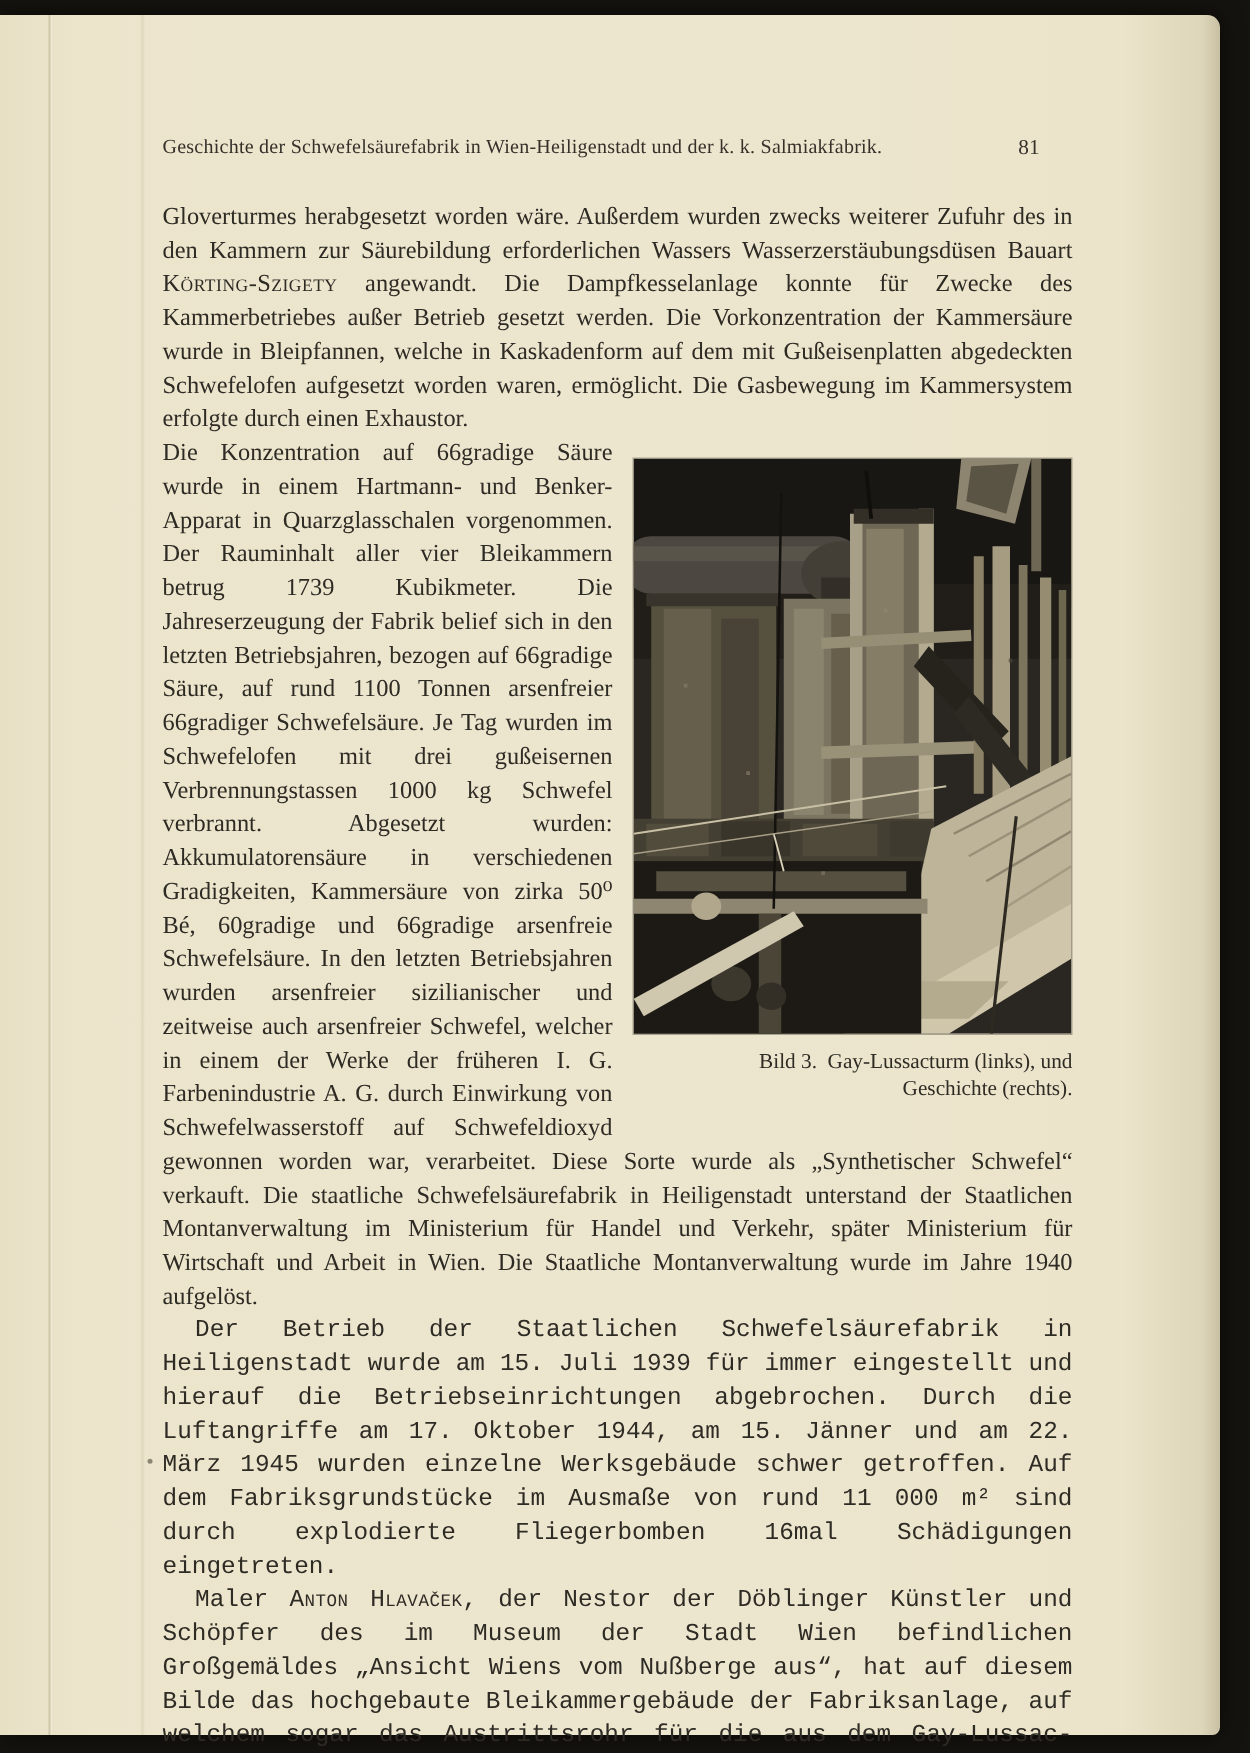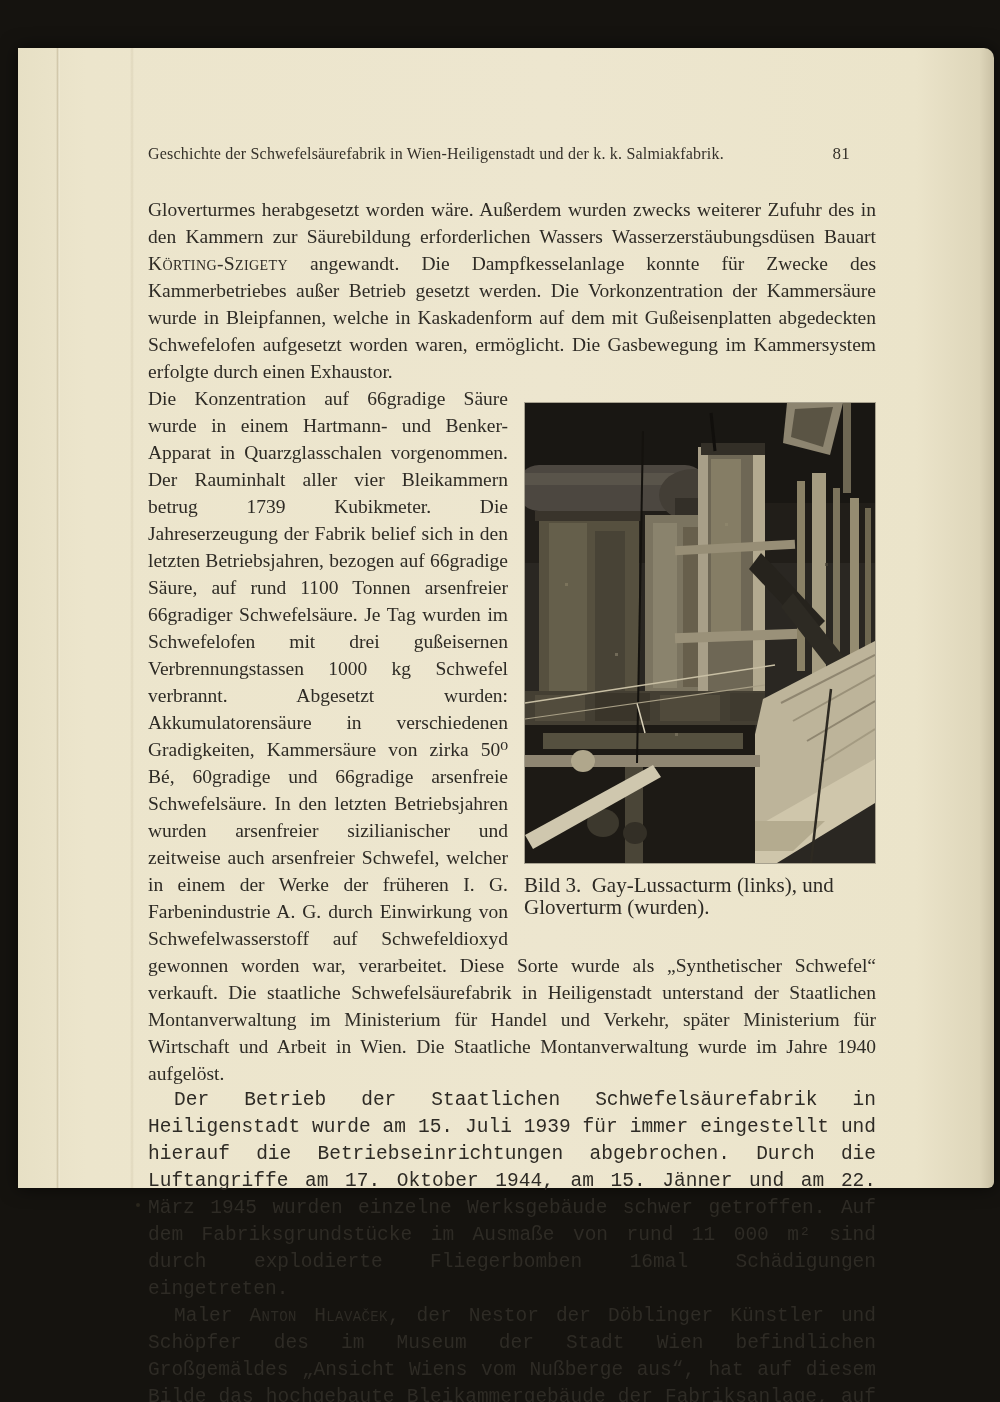--- a/index.html
+++ b/index.html
@@ -4,25 +4,24 @@
 <style>
   html,body { margin:0; padding:0; }
   body {
     width:1000px; height:1402px;
     background:#15130f;
     font-family:"Liberation Serif","DejaVu Serif",serif;
     position:relative; overflow:hidden;
   }
   .scan { position:absolute; inset:0; }
   .page {
-    position:absolute; left:18px; top:12px; width:976px; height:1140px;
+    position:absolute; left:0; top:12px; width:976px; height:1376px;
     background:linear-gradient(90deg,#e7e0c5 0%, #ece5cc 7%, #ede6cf 55%, #ebe4ca 92%, #ded6ba 98.5%, #c9c0a4 100%);
     border-radius:0 10px 6px 0;
     box-shadow:0 0 18px rgba(0,0,0,.6);
-    margin-top:36px;
   }
   .crease { position:absolute; top:0; height:100%; width:4px; pointer-events:none; }
   .crease.c1 { left:38px; background:linear-gradient(90deg,rgba(120,100,60,0) 0%, rgba(120,100,60,.28) 50%, rgba(255,255,245,.35) 70%, rgba(120,100,60,0) 100%); }
   .crease.c2 { left:112px; background:linear-gradient(90deg,rgba(120,100,60,0) 0%, rgba(120,100,60,.10) 50%, rgba(120,100,60,0) 100%); }
   .speck { position:absolute; width:4px; height:4px; border-radius:50%; background:rgba(60,55,40,.55); }
 
   .content { position:absolute; left:130px; top:97px; width:728px; color:#2e2b25; }
 
   .running-head {
     position:relative; font-size:16px; letter-spacing:.2px; color:#35312a;
@@ -34,21 +33,21 @@
   .bodytext p { margin:0; }
   p.indent { text-indent:26px;font-family:Liberation Mono, monospace; }
   .sc { font-variant:small-caps; letter-spacing:.4px; }
 
   figure.plate {
     float:right; width:352px; margin:18px 0 10px 16px; padding:0;
     text-align:center;
   }
   .photo-frame { width:350px; height:460px; margin:0 auto; box-shadow:0 0 0 1px rgba(40,35,25,.35); }
   .photo-frame svg { display:block; width:350px; height:460px; }
-  figcaption { margin-top:11px; font-size:21px; line-height:22px; color:#2e2b25; text-align:left; text-indent:0; }
+  figcaption { margin-top:11px; font-size:17px; line-height:22px; color:#2e2b25; text-align:right; text-indent:0; }
 </style>
 </head>
 <body>
 
 <div class="scan">
   <div class="page">
     <div class="crease c1"></div>
     <div class="crease c2"></div>
     <div class="speck" style="left:118px; top:1155px;"></div>
 
@@ -143,21 +142,21 @@
 
                 <rect x="40" y="180" width="3" height="3" fill="#8a8166" opacity="0.6"></rect>
                 <rect x="200" y="120" width="3" height="3" fill="#938a70" opacity="0.6"></rect>
                 <rect x="90" y="250" width="3" height="3" fill="#9a9179" opacity="0.5"></rect>
                 <rect x="300" y="160" width="3" height="3" fill="#4a4436" opacity="0.7"></rect>
                 <rect x="150" y="330" width="3" height="3" fill="#8f8670" opacity="0.5"></rect>
               </svg>
             </div>
             <figcaption>
               <span>Bild 3.&nbsp;&nbsp;Gay-Lussacturm (links), und</span><br>
-              <span>Gloverturm (wurden).</span>
+              <span>Geschichte (rechts).</span>
             </figcaption>
           </figure>
           <span>Die Konzentration auf 66gradige Säure wurde in einem Hartmann- und Benker-Apparat in Quarzglasschalen vorgenommen. Der Rauminhalt aller vier Bleikammern betrug 1739 Kubikmeter. Die Jahreserzeugung der Fabrik belief sich in den letzten Betriebsjahren, bezogen auf 66gradige Säure, auf rund 1100 Tonnen arsenfreier 66gradiger Schwefelsäure. Je Tag wurden im Schwefelofen mit drei gußeisernen Verbrennungstassen 1000&nbsp;kg Schwefel verbrannt. Abgesetzt wurden: Akkumulatorensäure in verschiedenen Gradigkeiten, Kammersäure von zirka 50⁰ Bé, 60gradige und 66gradige arsenfreie Schwefelsäure. In den letzten Betriebsjahren wurden arsenfreier sizilianischer und zeitweise auch arsenfreier Schwefel, welcher in einem der Werke der früheren I. G. Farbenindustrie A. G. durch Einwirkung von Schwefelwasserstoff auf Schwefeldioxyd gewonnen worden war, verarbeitet. Diese Sorte wurde als „Synthetischer Schwefel“ verkauft. Die staatliche Schwefelsäurefabrik in Heiligenstadt unterstand der Staatlichen Montanverwaltung im Ministerium für Handel und Verkehr, später Ministerium für Wirtschaft und Arbeit in Wien. Die Staatliche Montanverwaltung wurde im Jahre 1940 aufgelöst.</span>
         <p></p>
 
         <p class="indent"><span>Der Betrieb der Staatlichen Schwefelsäurefabrik in Heiligenstadt wurde am 15. Juli 1939 für immer eingestellt und hierauf die Betriebseinrichtungen abgebrochen. Durch die Luftangriffe am 17. Oktober 1944, am 15. Jänner und am 22. März 1945 wurden einzelne Werksgebäude schwer getroffen. Auf dem Fabriksgrundstücke im Ausmaße von rund 11&nbsp;000&nbsp;m² sind durch explodierte Fliegerbomben 16mal Schädigungen eingetreten.</span></p>
 
         <p class="indent"><span>Maler </span><span class="sc">Anton Hlavaček</span><span>, der Nestor der Döblinger Künstler und Schöpfer des im Museum der Stadt Wien befindlichen Großgemäldes „Ansicht Wiens vom Nußberge aus“, hat auf diesem Bilde das hochgebaute Bleikammergebäude der Fabriksanlage, auf welchem sogar das Austrittsrohr für die aus dem Gay-Lussac-Turme entwichenen Abgase zu erkennen ist, festgehalten.</span></p>
 
       </div>

